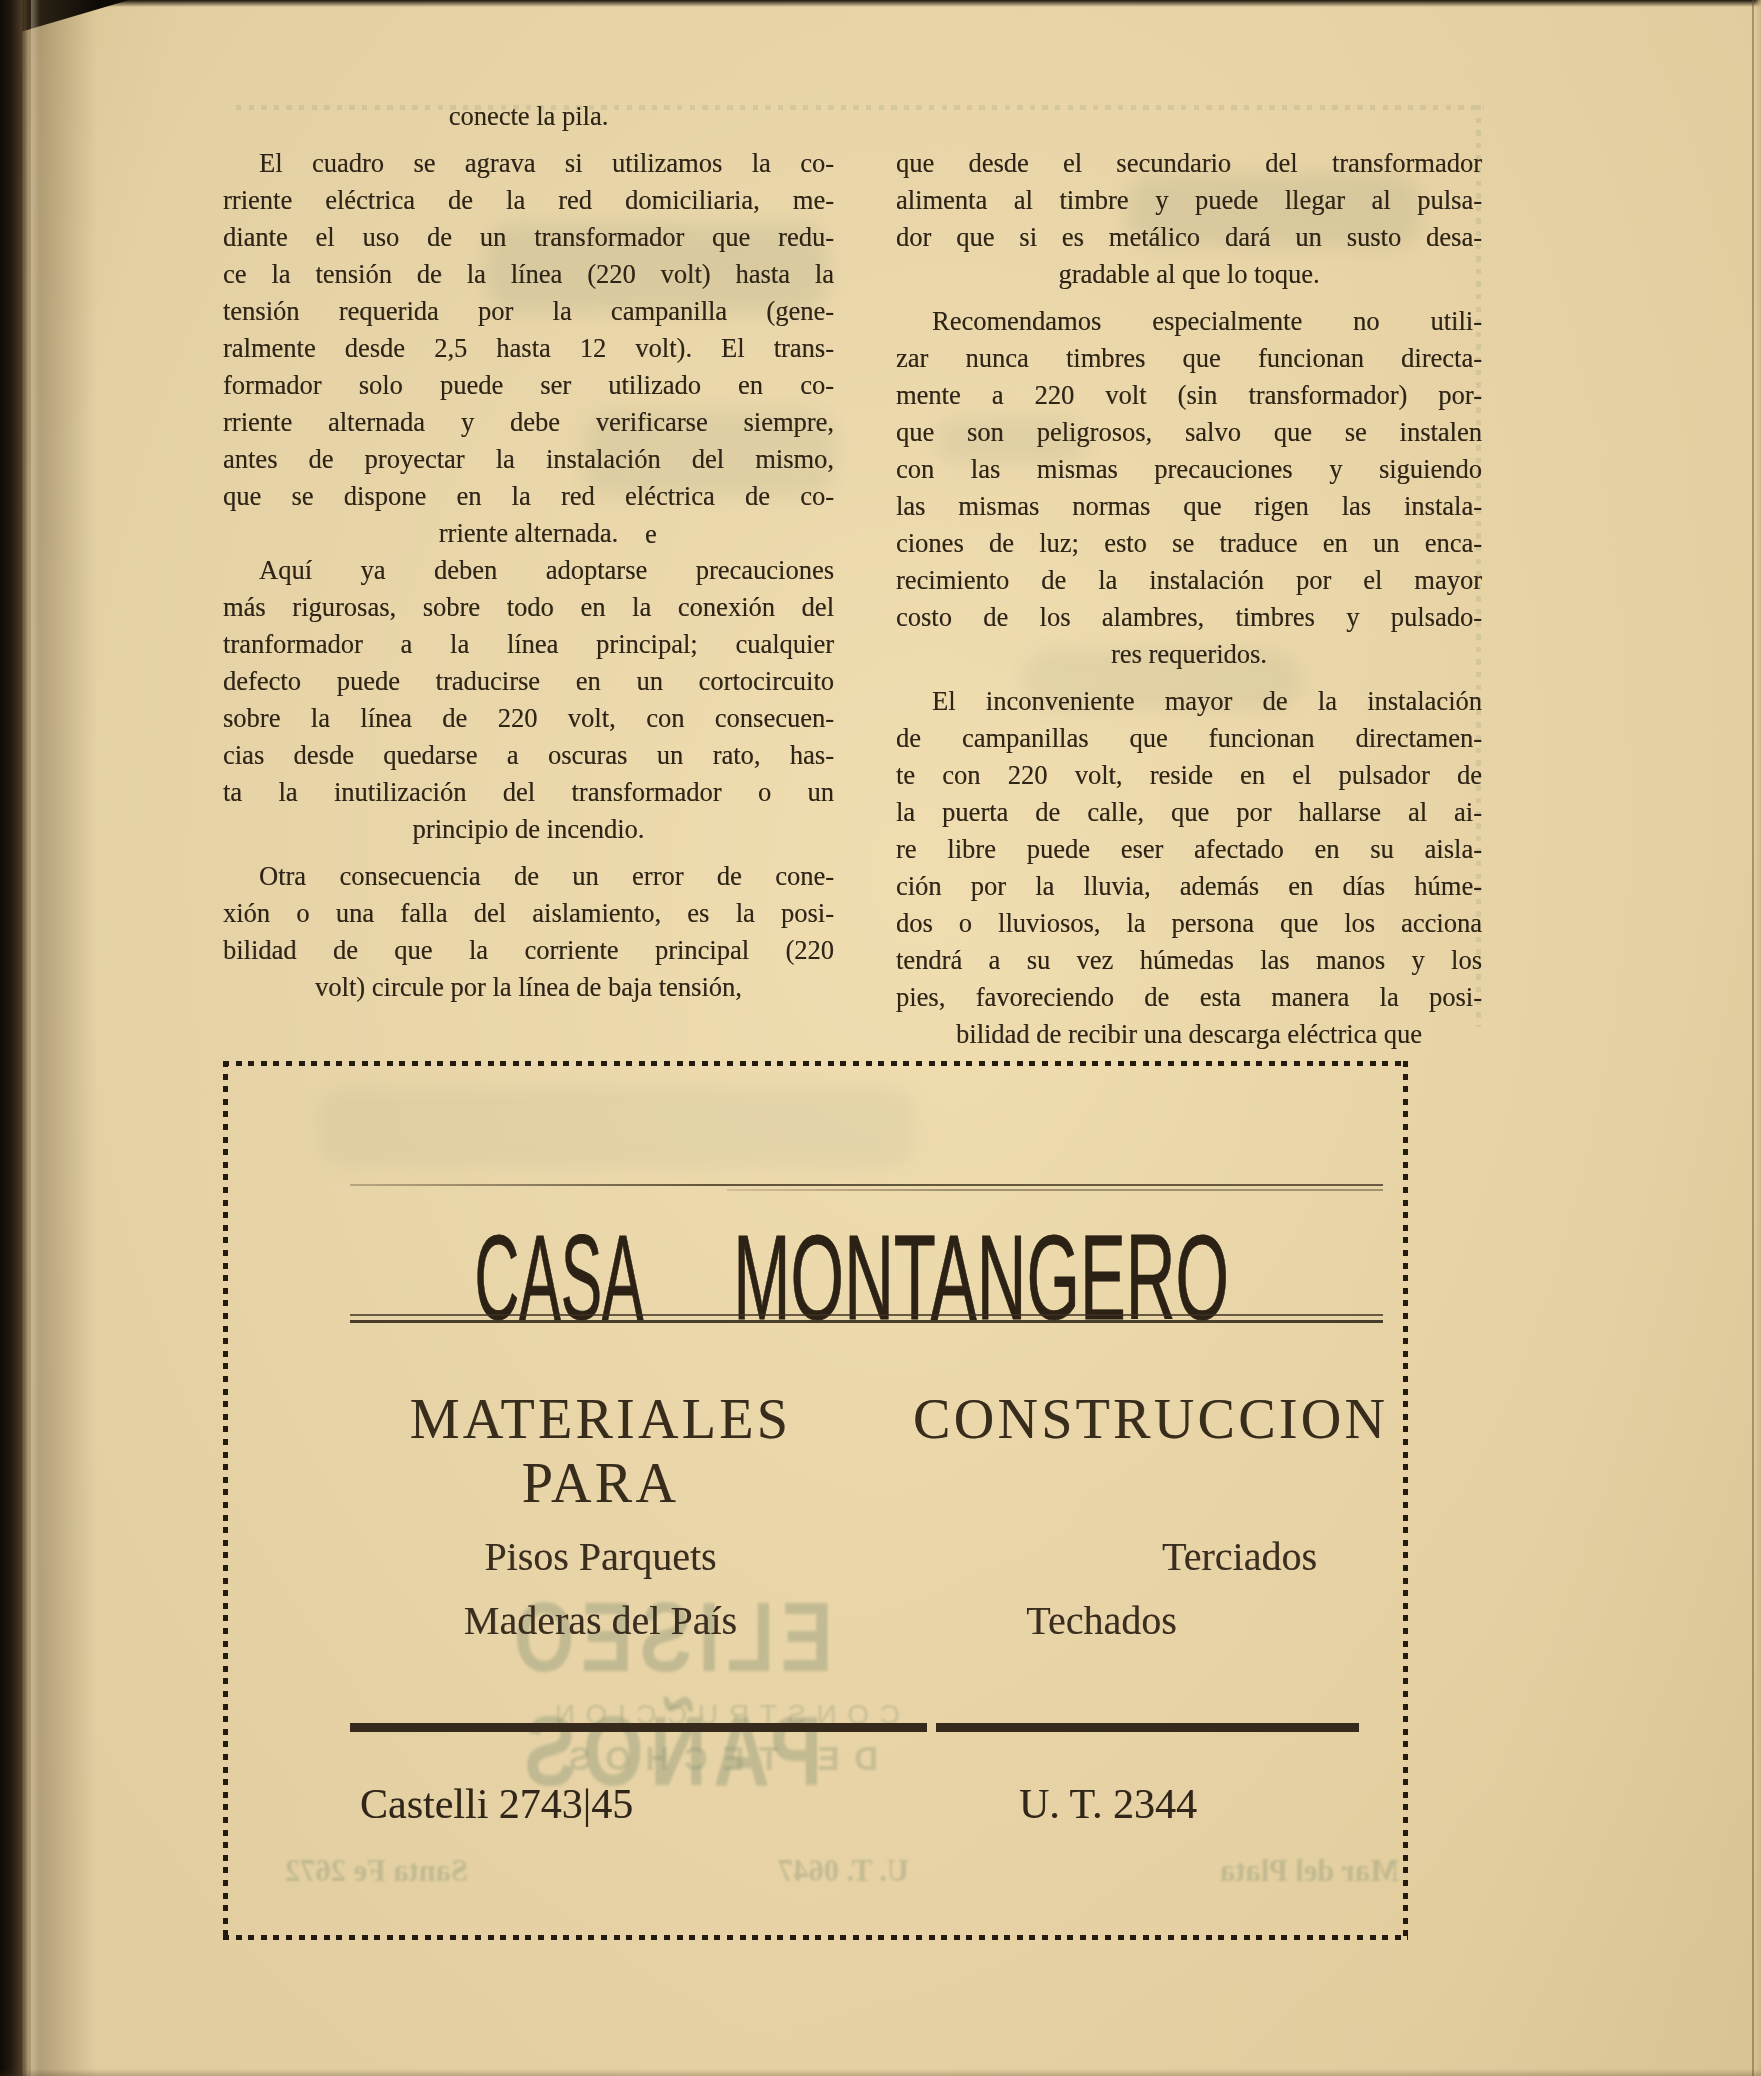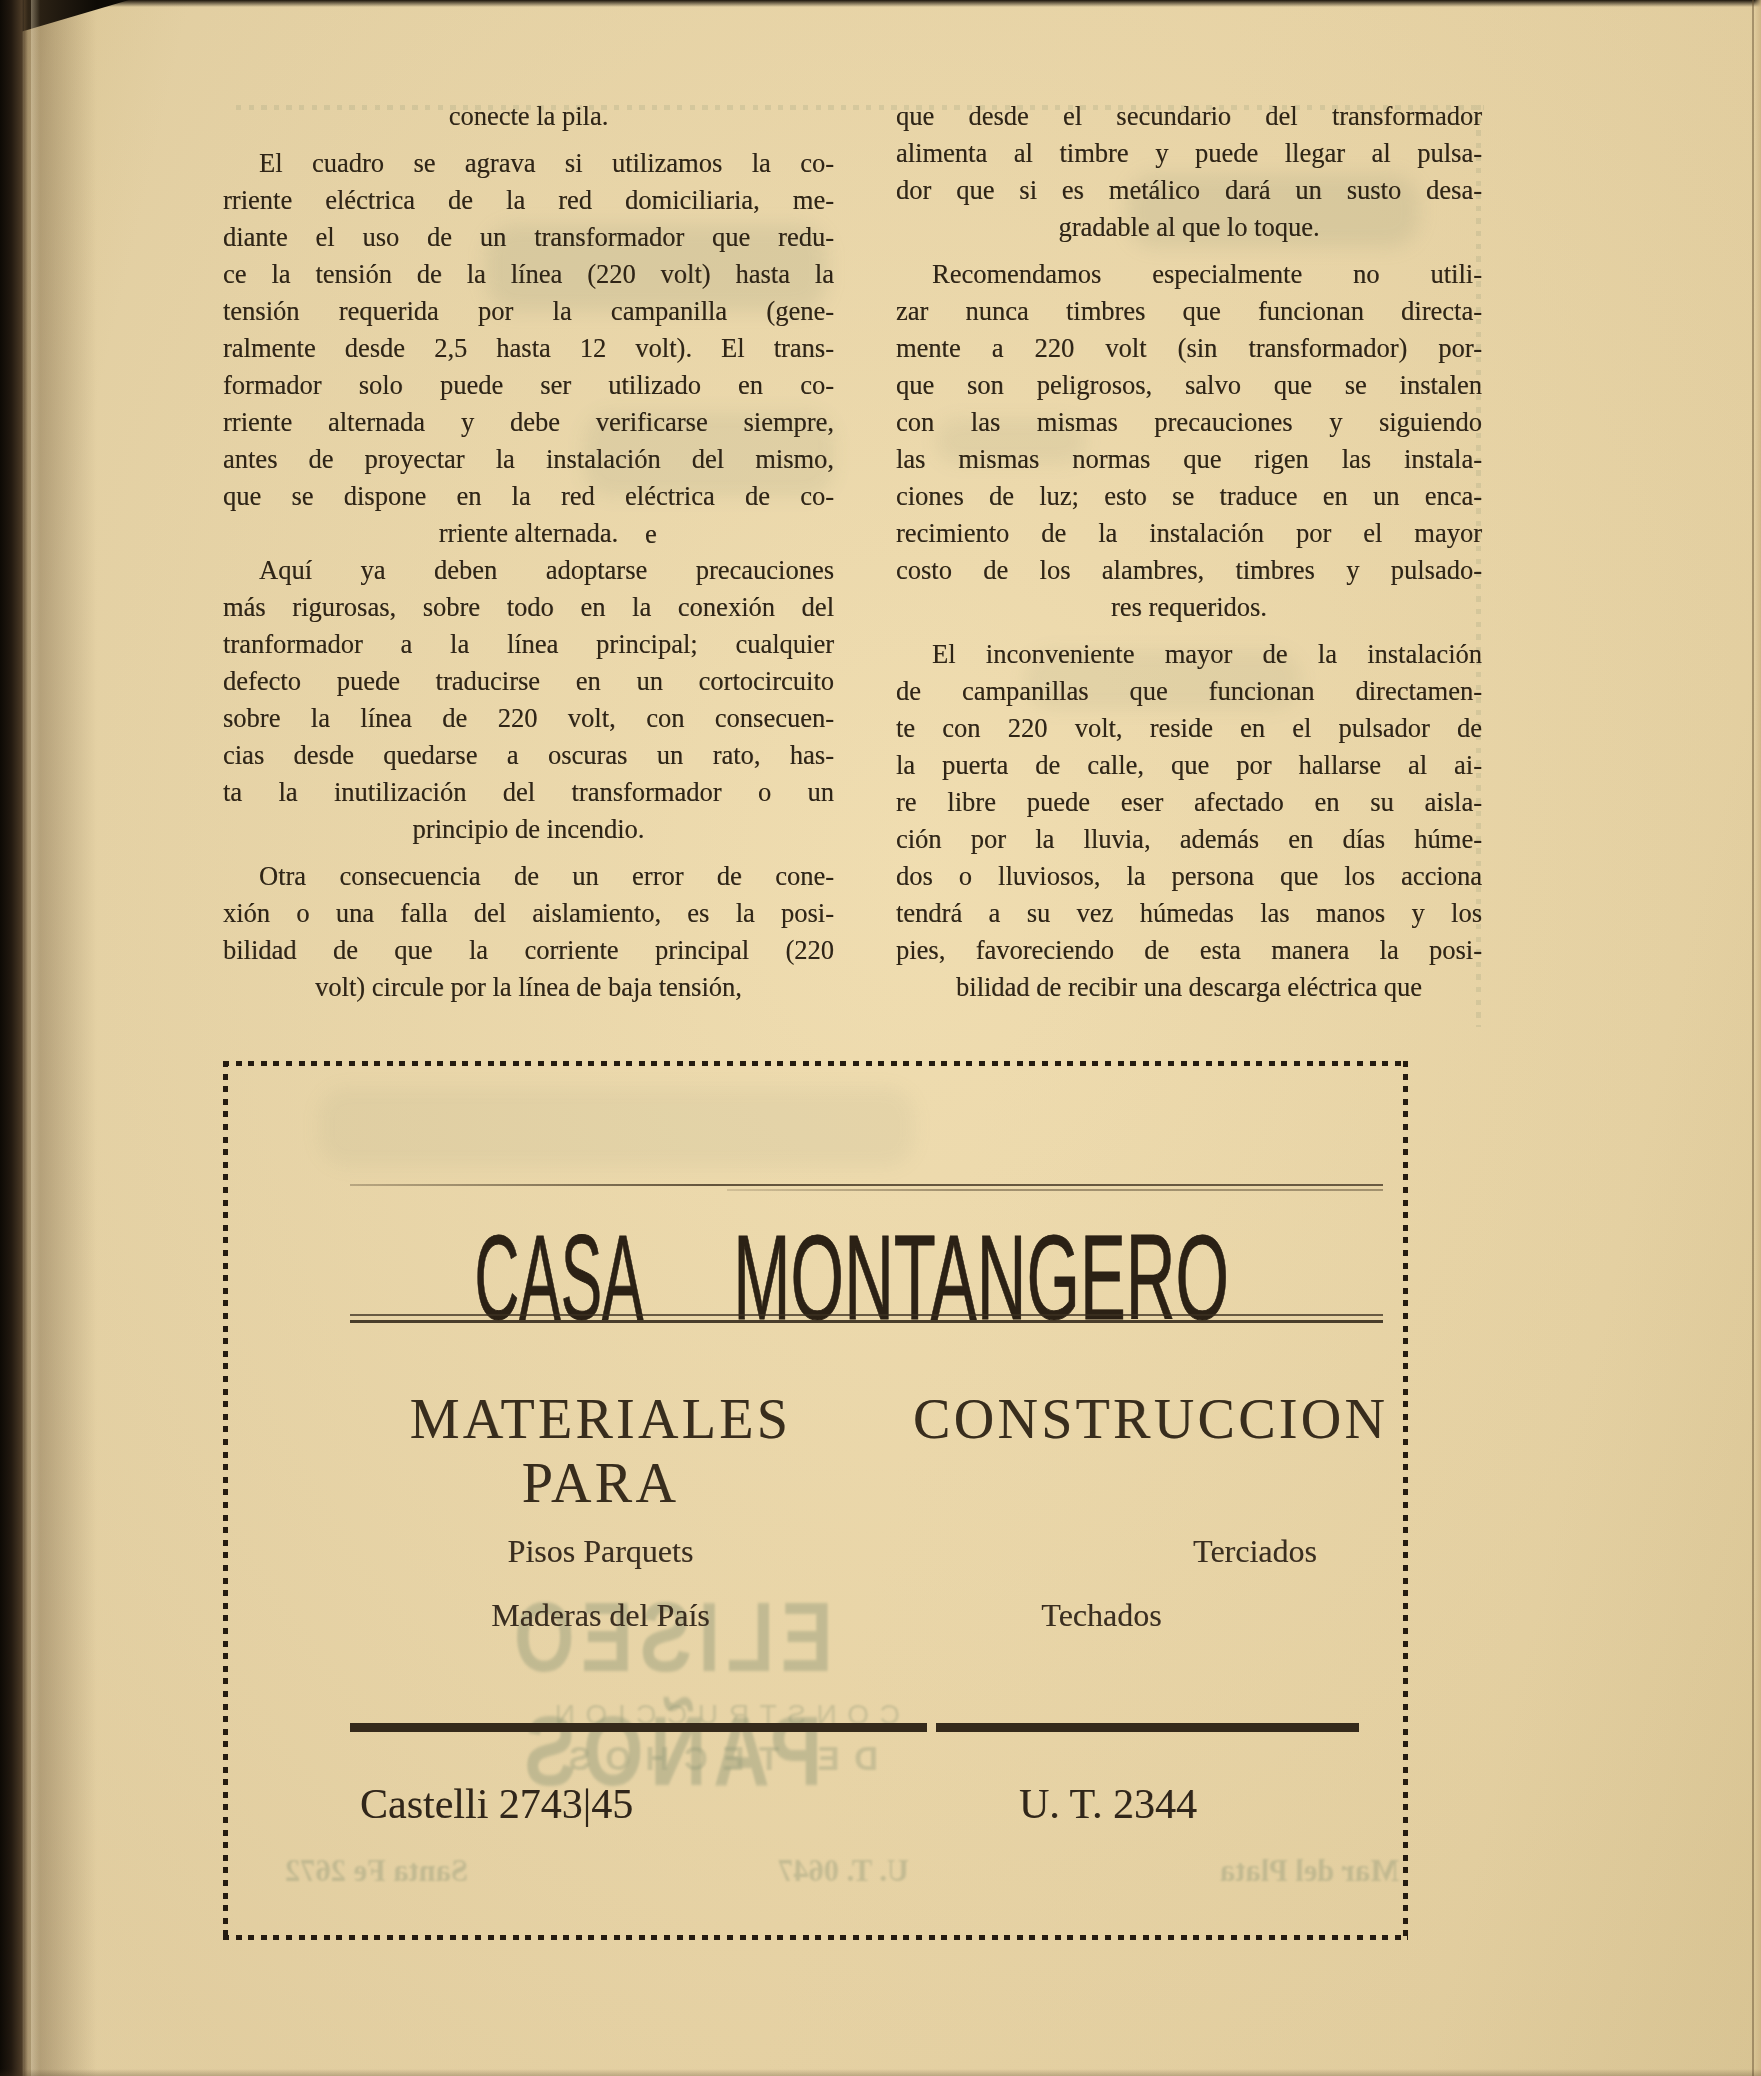--- a/index.html
+++ b/index.html
@@ -39,21 +39,21 @@
     opacity:.40;transform:scale(-1,1.25);}
   .g-constr{left:457px;top:1699px;width:530px;font-size:28px;letter-spacing:10.6px;opacity:.34;transform:scaleX(-1);}
   .g-techos{left:504px;top:1740px;width:424px;font-size:33px;font-weight:bold;letter-spacing:14.6px;opacity:.34;transform:scaleX(-1);}
   .ghost-row{position:absolute;left:285px;top:1854px;width:1114px;display:flex;justify-content:space-between;
     color:#8a9474;font-family:"Liberation Serif",serif;font-size:30.5px;font-weight:bold;opacity:.38;filter:blur(0.9px);}
   .ghost-row span{transform:scaleX(-1);display:inline-block;}
   
   .col{position:absolute;top:98px;font-size:26.5px;line-height:37px;color:#2f2517;
     text-shadow:0.3px 0.3px 0.5px rgba(47,37,23,.45);}
   .col-left{left:223px;width:611px;}
-  .col-right{left:896px;width:586px;}
+  .col-right{left:896px;width:586px;margin-top:47px;}
   .para + .para{margin-top:10px;}
   .p-body{white-space:pre-line;text-align:justify;text-align-last:justify;}
   .p-body.indent{text-indent:36px;}
   .p-last{white-space:pre-line;text-align:center;}
   .stray-e{position:absolute;left:422px;top:418px;}
   
   .ad{position:absolute;left:223px;top:1061px;width:1185px;height:879px;color:#33291c;}
   .ad-edge{position:absolute;}
   .ad-edge.t{left:0;top:0;width:100%;height:5.3px;
     background:repeating-linear-gradient(90deg,#241b10 0 6px, transparent 6px 12.6px);}
@@ -68,21 +68,21 @@
   .rule-top{top:123px;}
   .rule-top2{top:128px;left:504px;width:656px;opacity:.55;}
   .rule-mid1{top:253px;background:rgba(62,50,33,.75);}
   .rule-mid2{top:259px;height:2.7px;background:rgba(55,44,29,.9);}
   .ad-title{position:absolute;left:127px;top:159px;}
   .ad-title text{font-family:"Liberation Sans", sans-serif;font-size:182px;fill:#2b2115;stroke:#2b2115;stroke-width:1.2;}
   .ad-sub{position:absolute;font-size:56px;letter-spacing:3.3px;color:#382d1d;text-align:center;
     text-shadow:0.3px 0.3px 0.3px rgba(56,45,29,.4);}
   .sub-l{left:149px;top:326px;width:457px;}
   .sub-r{left:690px;top:326px;width:431px;}
-  .prod{position:absolute;font-size:32px;color:#3a2e20;text-align:center;
+  .prod{position:absolute;font-size:40px;color:#3a2e20;text-align:center;
     text-shadow:0.3px 0.3px 0.3px rgba(58,46,32,.4);}
   .pl1{left:149px;top:472px;width:457px;}
   .pr1{left:663px;top:472px;width:431px;text-align:right;}
   .pl2{left:149px;top:536px;width:457px;}
   .pr2{left:663px;top:536px;width:431px;}
   .thick{position:absolute;top:662px;height:8.6px;background:#352a1b;}
   .thick-l{left:127px;width:577px;}
   .thick-r{left:713px;width:423px;}
   .contact{position:absolute;top:719px;font-size:42px;color:#30261a;
     text-shadow:0.3px 0.3px 0.3px rgba(48,38,26,.4);}

